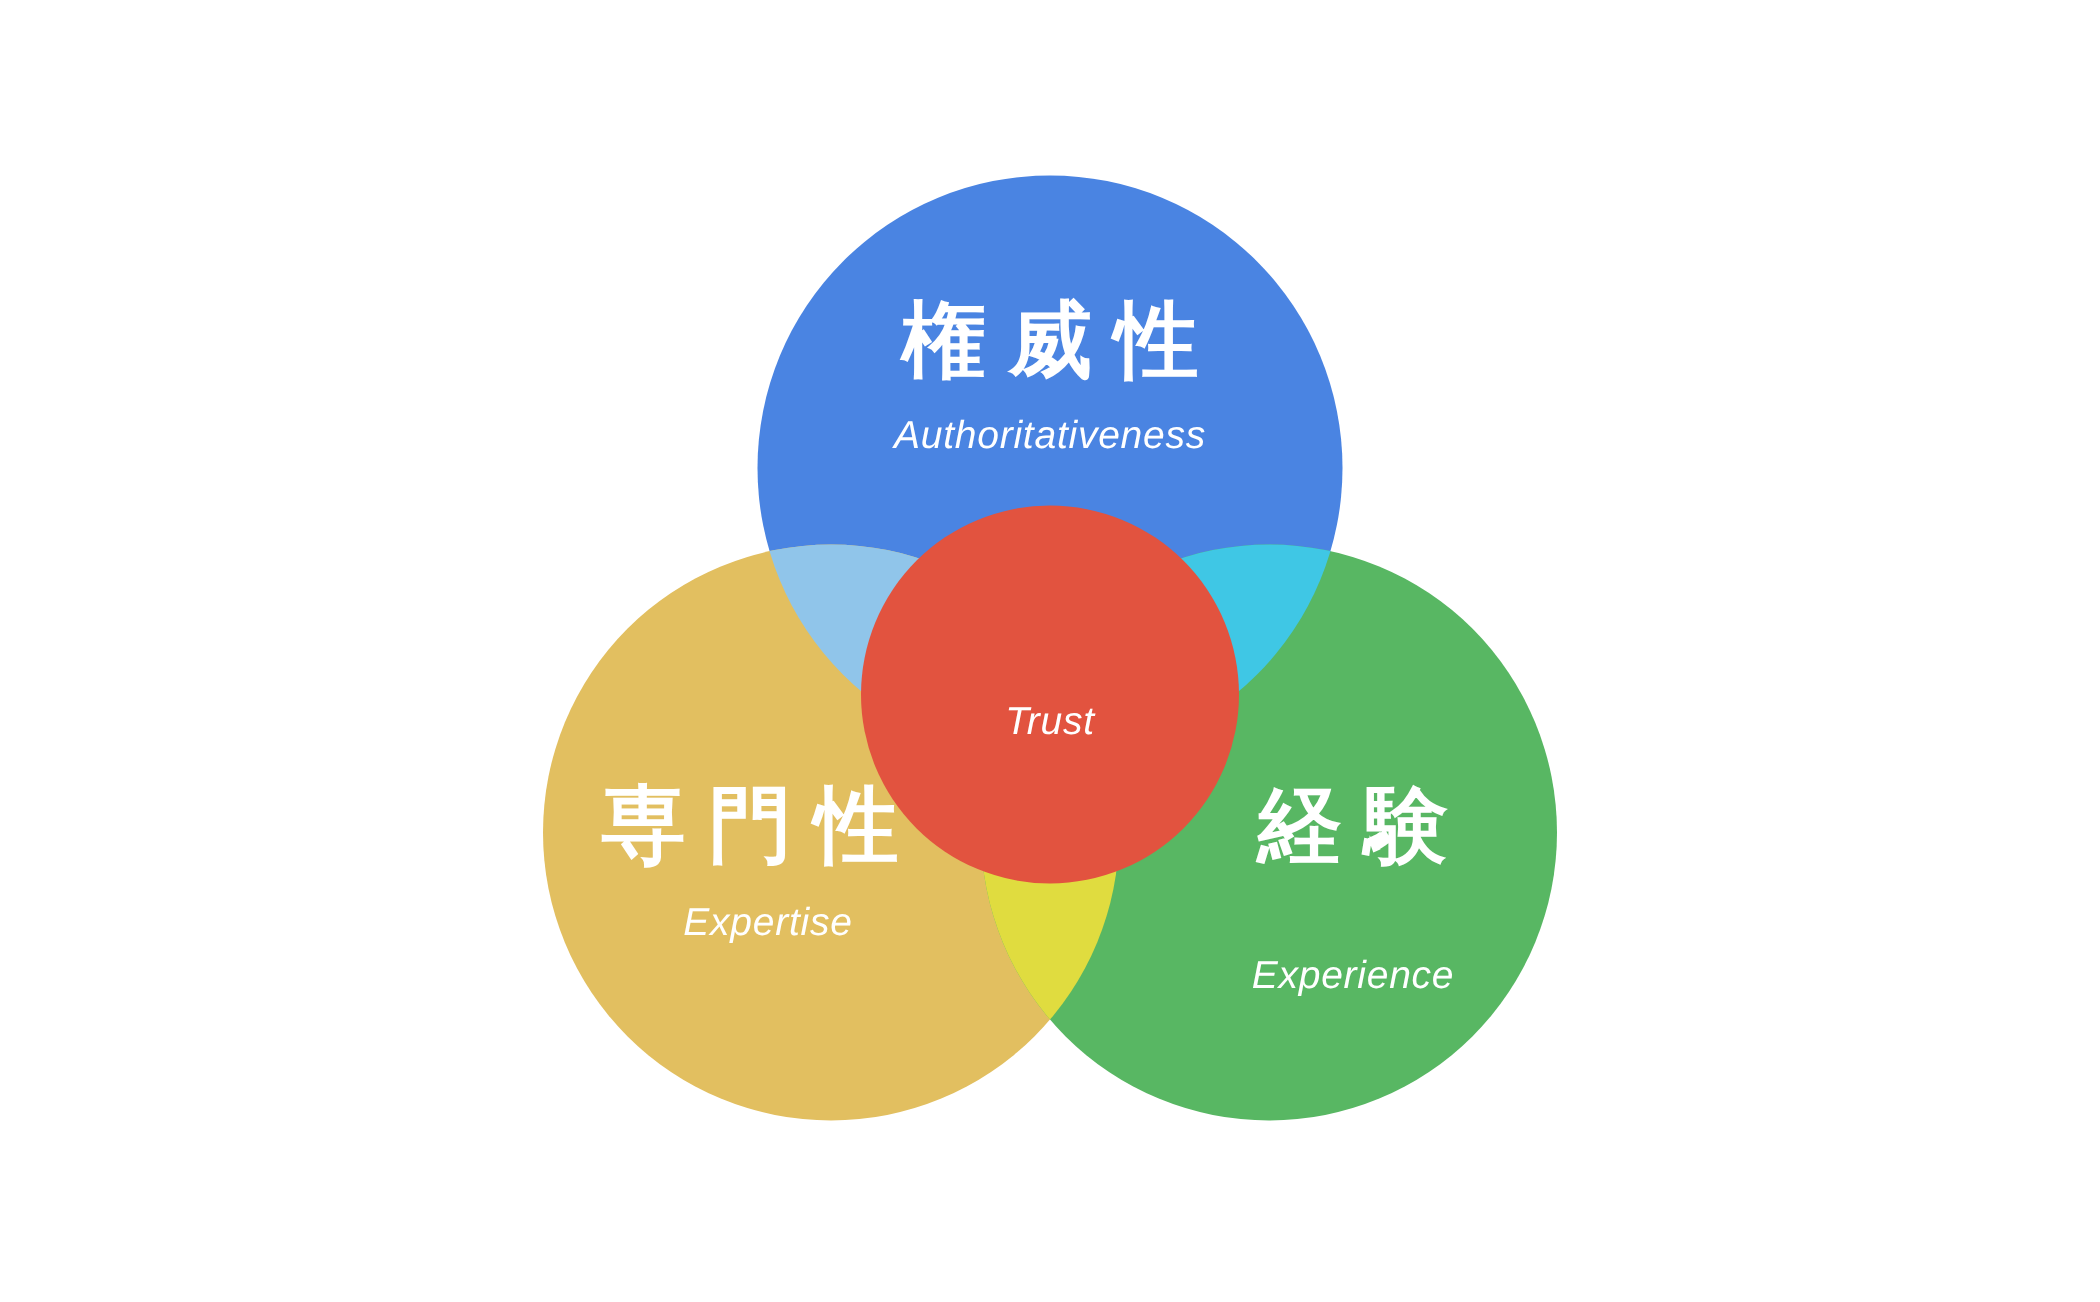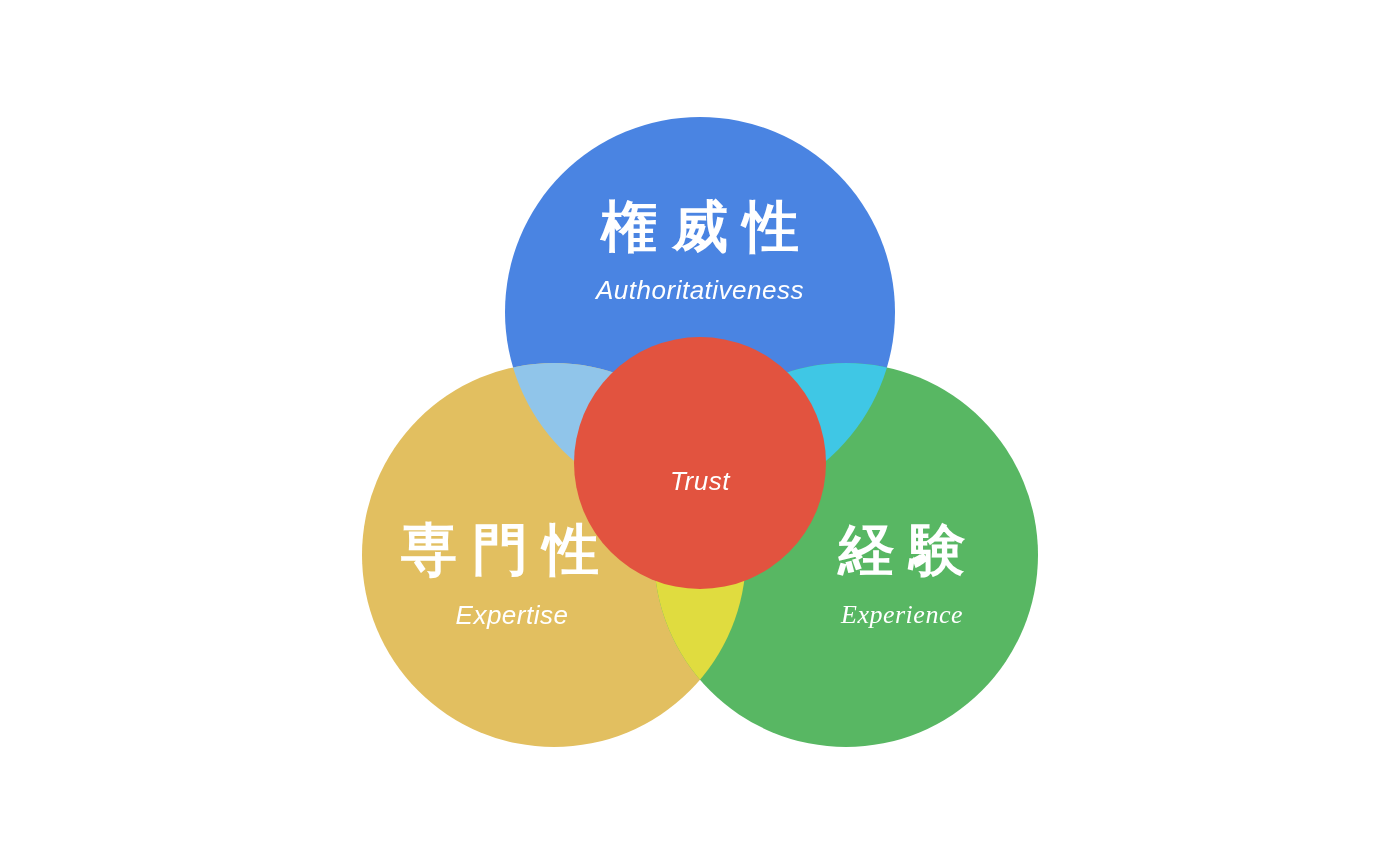--- a/index.html
+++ b/index.html
@@ -42,21 +42,21 @@
     letter-spacing: 0.5px;
   }
   
   .jp-top     { left: 700px; top: 228px; }
   .en-top     { left: 700px; top: 290px; }
   .jp-center  { left: 700px; top: 450px; }
   .en-center  { left: 700px; top: 481px; }
   .jp-left    { left: 500px; top: 551px; text-align: right; }
   .en-left    { left: 500px; top: 615px; margin-left: 12px; }
   .jp-right   { left: 902px; top: 551px; }
-  .en-right   { left: 902px; top: 615px; font-family: Liberation Serif, serif; }
+  .en-right   { left: 902px; top: 650px; }
 </style>
 </head>
 <body>
 
 <div class="stage">
 
   <svg width="1400" height="868" viewBox="0 0 1400 868">
     <defs>
       <clipPath id="clip-blue">
           <circle cx="700" cy="312" r="195"></circle>

